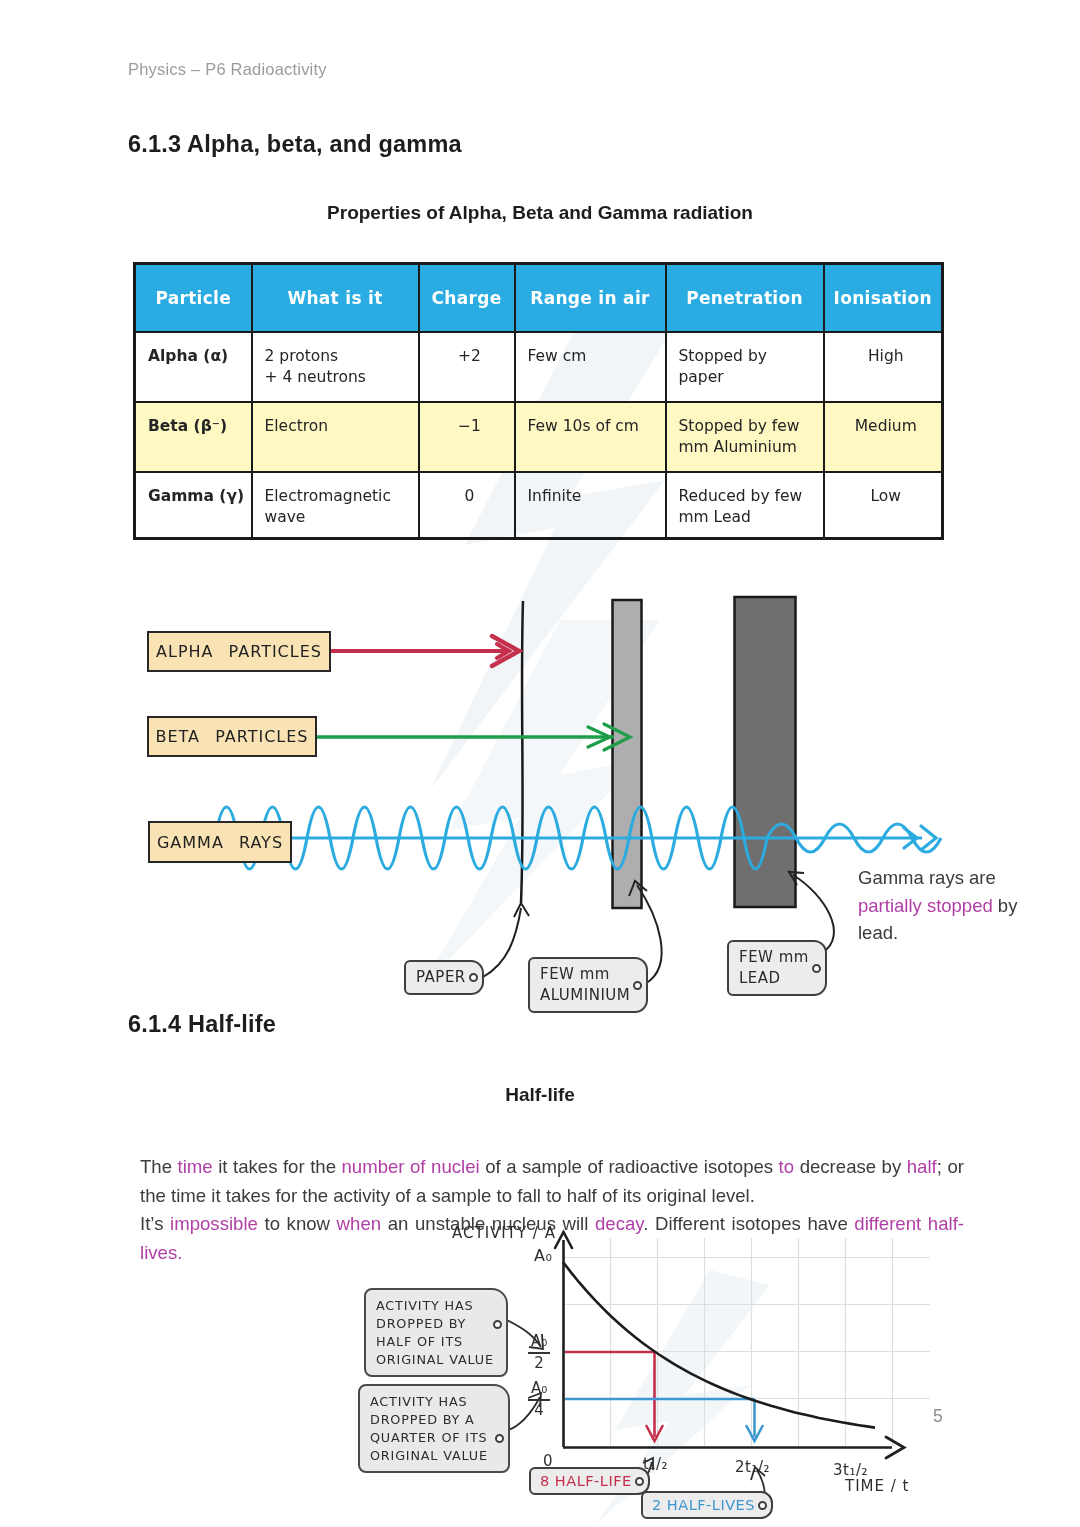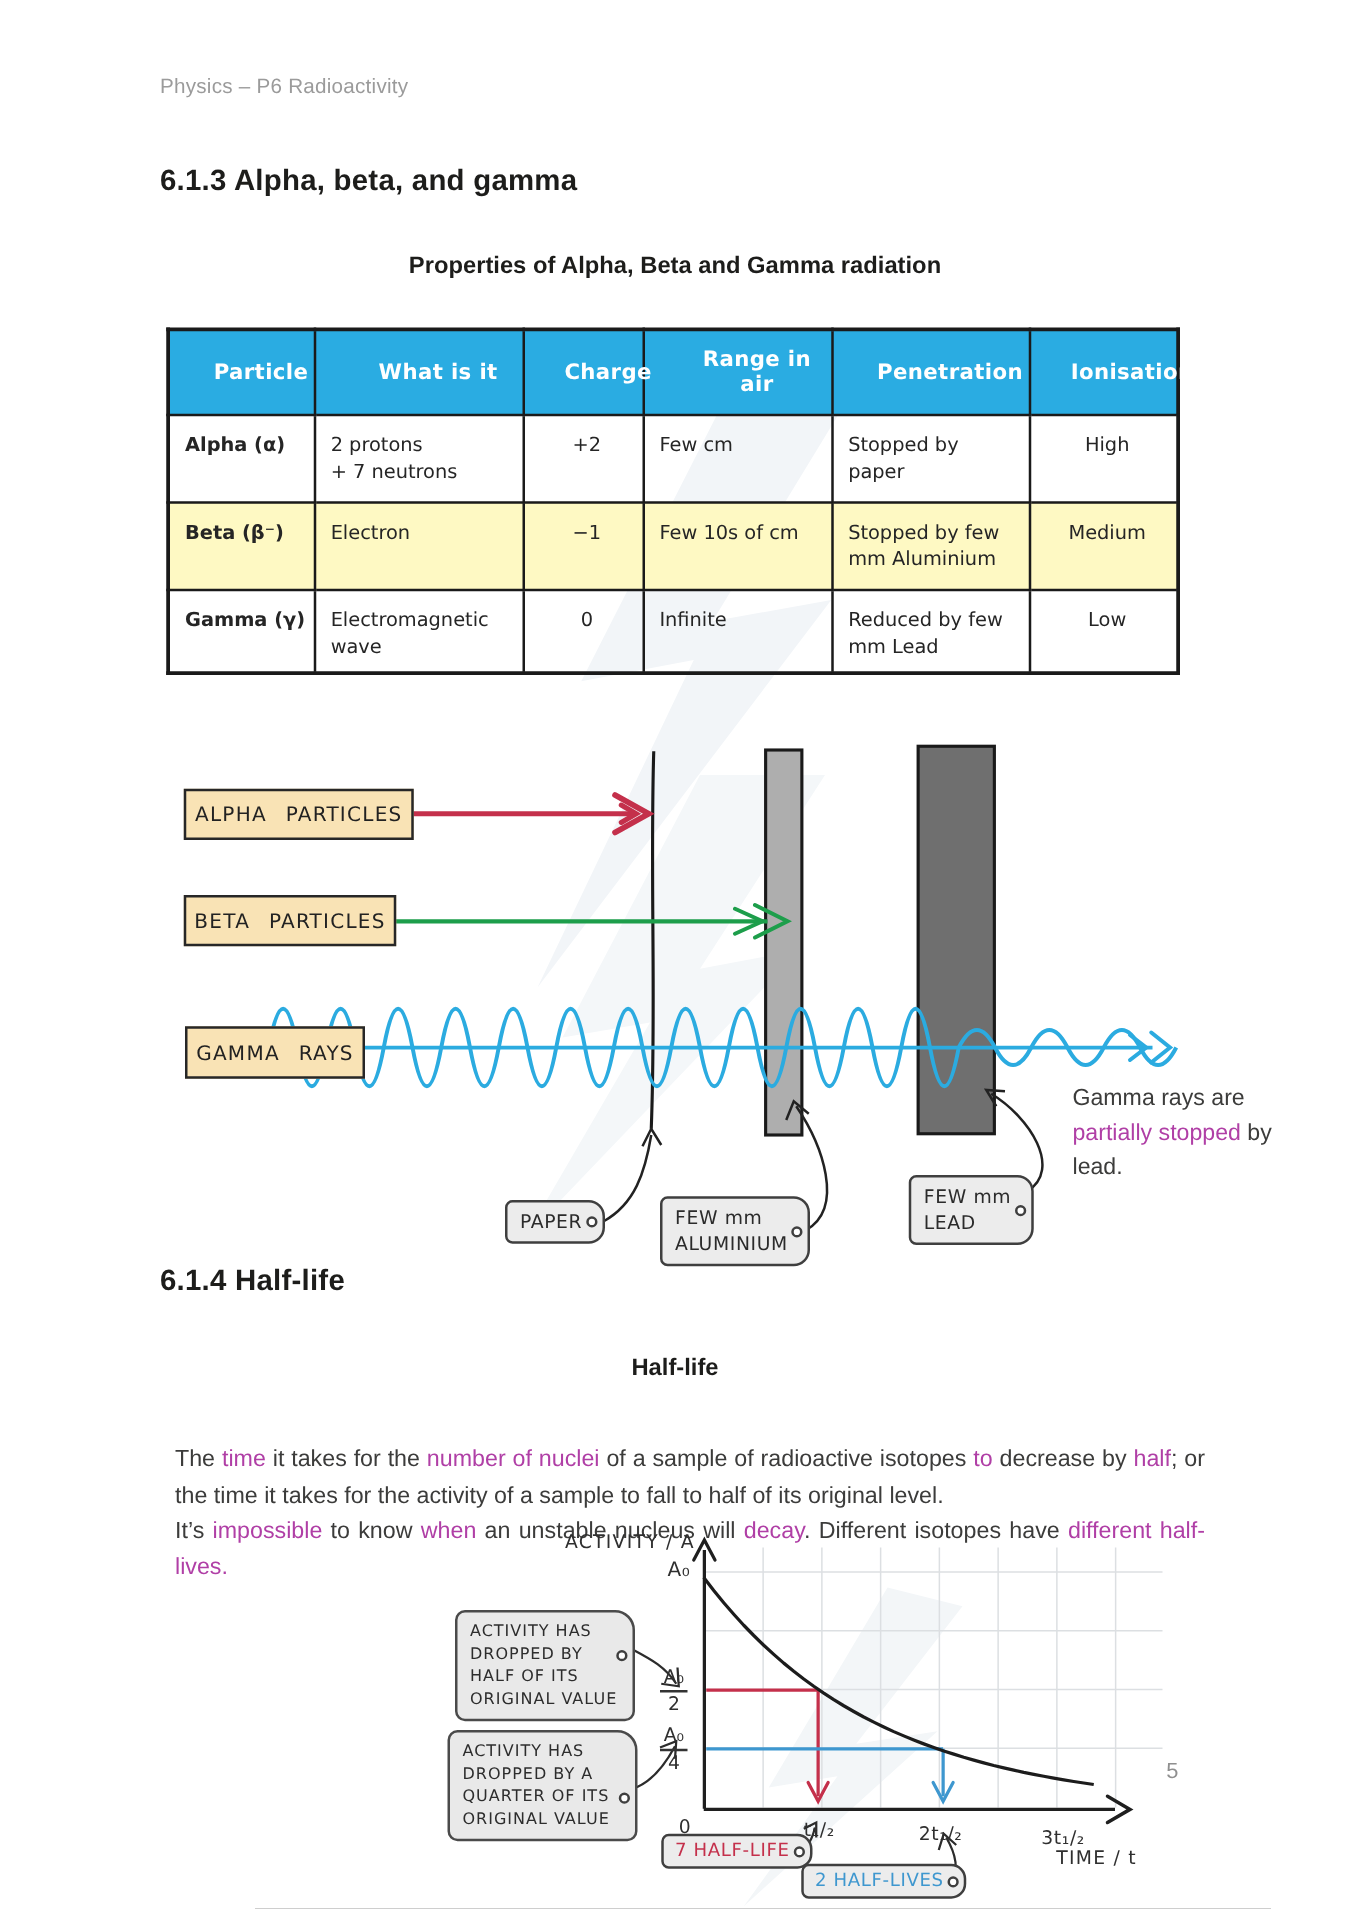--- a/index.html
+++ b/index.html
@@ -11,21 +11,21 @@
   .z2{z-index:2;}
 
   .doc-header{left:128px;top:60px;font-size:16.5px;color:var(--muted);letter-spacing:0.2px;}
   .h-main{font-weight:bold;font-size:23.5px;color:#1d1d1b;letter-spacing:0.2px;}
   .center-title{left:0;width:1080px;text-align:center;font-weight:bold;font-size:19px;color:#1d1d1b;}
 
   
   table.props{position:absolute;left:133px;top:262px;z-index:1;border-collapse:collapse;table-layout:fixed;
     width:808px;border:3px solid #1a1a1a;font-family:"DejaVu Sans",sans-serif;}
   table.props th{background:var(--table-blue);color:#fff;font-size:17px;font-weight:600;
-    border:2px solid #1a1a1a;text-align:center;letter-spacing:0.3px;padding-left:32px;}
+    border:2px solid #1a1a1a;text-align:center;letter-spacing:0.3px;}
   table.props td{border:2px solid #1a1a1a;font-size:15.5px;line-height:21px;color:#252525;
     vertical-align:top;padding:13px 6px 6px 12px;white-space:pre-line;background:transparent;}
   table.props tr.shaded td{background:#fef9c3;}
   td.c{text-align:center;padding-left:2px;padding-right:2px;}
   td.particle{font-weight:bold;font-size:16px;}
 
   
   .plabel{background:var(--tan);border:2px solid #272727;display:flex;align-items:center;justify-content:center;
     font-family:"DejaVu Sans",sans-serif;font-size:16px;letter-spacing:1px;word-spacing:9px;color:#222;}
   .tag{background:#ececec;border:2px solid #3f3f3f;border-radius:6px 13px 13px 6px;
@@ -84,21 +84,21 @@
         <th>Charge</th>
         <th>Range in air</th>
         <th>Penetration</th>
         <th>Ionisation</th>
       </tr>
     </thead>
     <tbody>
       <tr style="height:70px">
         <td class="particle">Alpha (α)</td>
         <td>2 protons
-+ 7 neutrons</td>
++ 4 neutrons</td>
         <td class="c">+2</td>
         <td>Few cm</td>
         <td>Stopped by
 paper</td>
         <td class="c">High</td>
       </tr>
       <tr style="height:70px" class="shaded">
         <td class="particle">Beta (β⁻)</td>
         <td>Electron</td>
         <td class="c">−1</td>
@@ -250,17 +250,17 @@
 
   <div class="abs callout z2" style="left:364px;top:1288px;width:122px"><span>ACTIVITY HAS
 DROPPED BY
 HALF OF ITS
 ORIGINAL VALUE</span><span class="tag-hole" style="top:40%"></span></div>
   <div class="abs callout z2" style="left:358px;top:1384px;width:130px"><span>ACTIVITY HAS
 DROPPED BY A
 QUARTER OF ITS
 ORIGINAL VALUE</span><span class="tag-hole" style="top:62%"></span></div>
 
-  <div class="abs hl-tag hl-red z2" style="left:529px;top:1467px"><span>7 HALF-LIFE</span><span class="tag-hole"></span></div>
+  <div class="abs hl-tag hl-red z2" style="left:529px;top:1467px"><span>8 HALF-LIFE</span><span class="tag-hole"></span></div>
   <div class="abs hl-tag hl-blue z2" style="left:641px;top:1491px"><span>2 HALF-LIVES</span><span class="tag-hole"></span></div>
 
   <div class="abs page-num z2">5</div>
 </div>
 
 </body></html>

